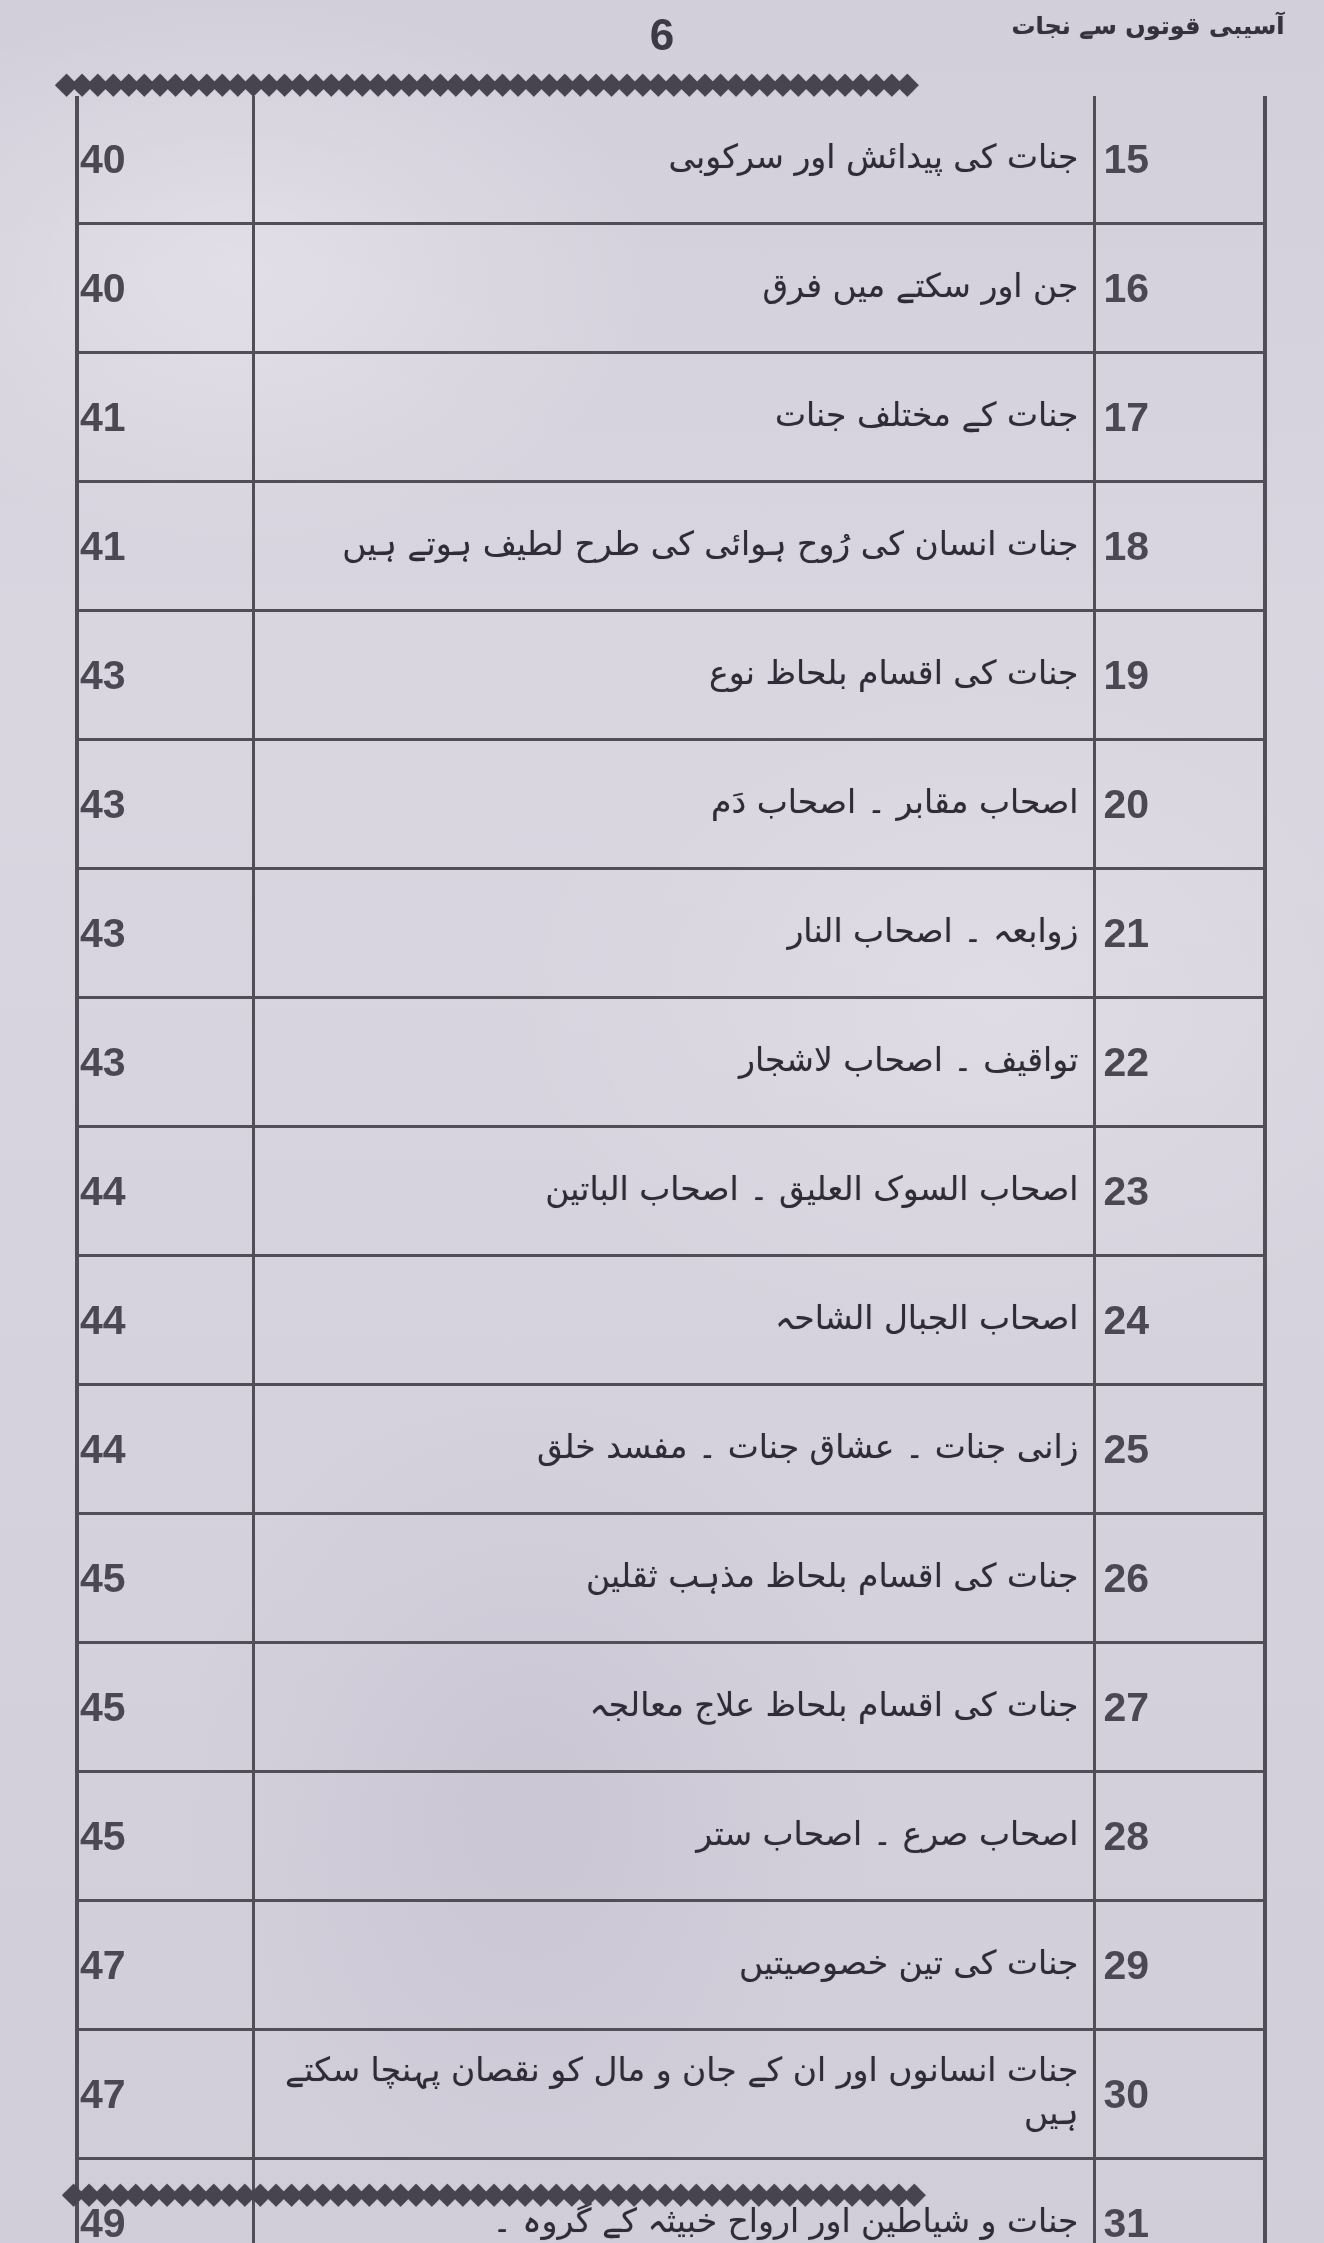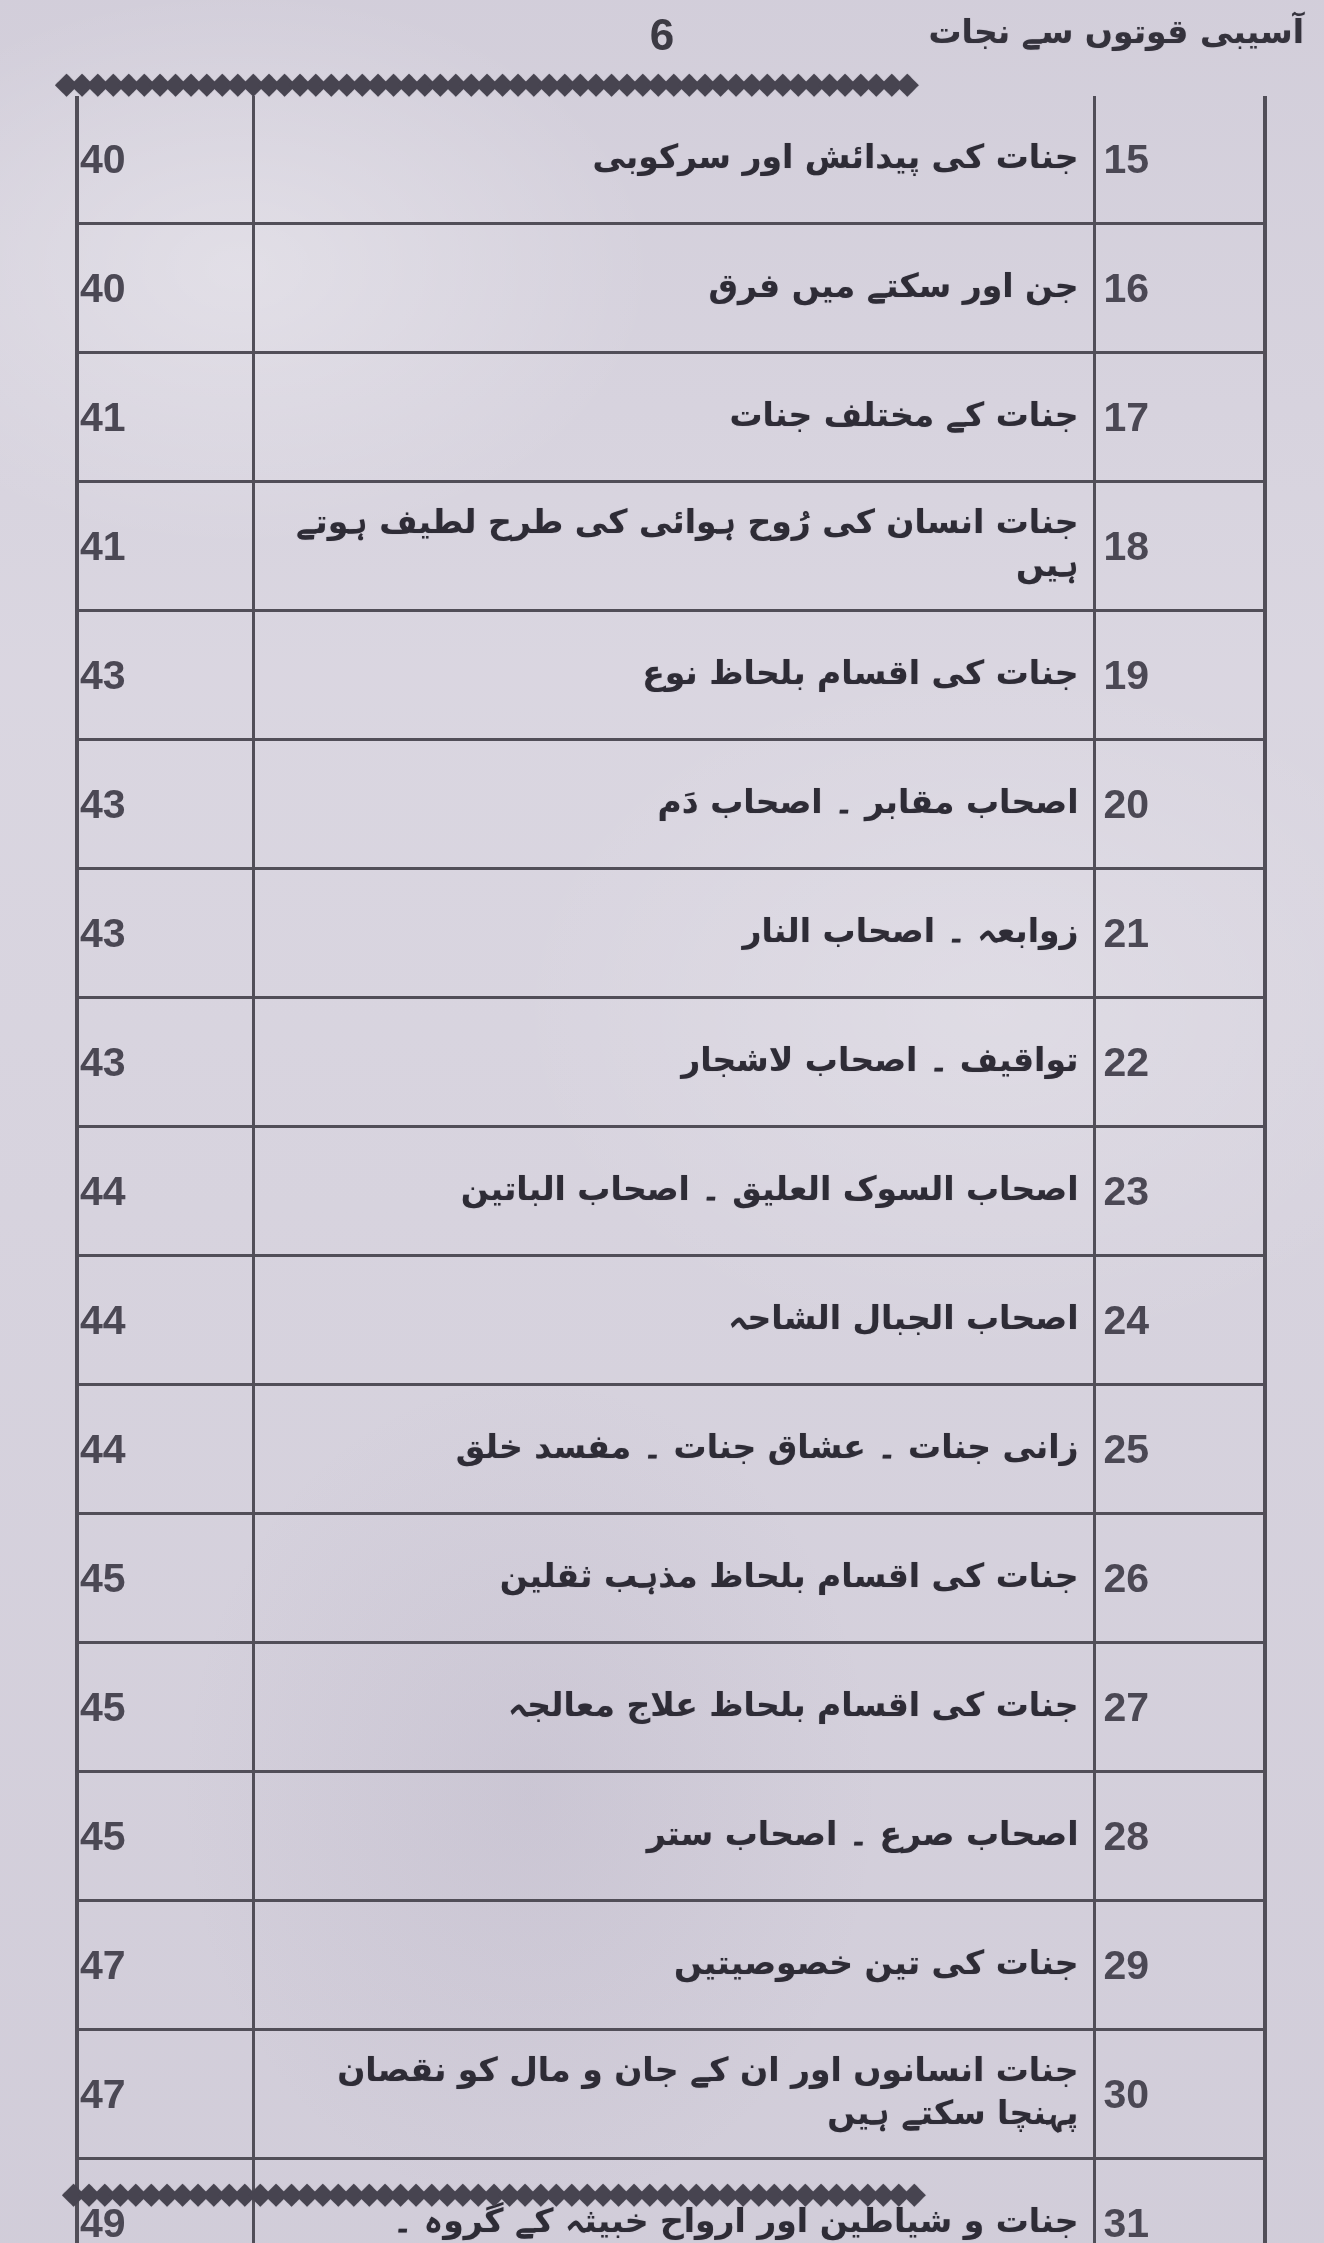--- a/index.html
+++ b/index.html
@@ -25,23 +25,23 @@
     font-size:31px;font-weight:bold;color:#34323c;
     text-shadow:0 0 1px rgba(52,50,60,.35);
     white-space:nowrap;
   }
   .hdr-num{
     position:absolute;top:10px;left:50%;transform:translateX(-50%);
     font-family:"Liberation Sans", sans-serif;
     font-size:44px;font-weight:bold;color:#3c3a44;
   }
   .hdr-right{
-    position:absolute;top:12px;right:20px;width:300px;
+    position:absolute;top:12px;right:26px;width:300px;
     direction:rtl;text-align:center;
-    font-size:33px;font-weight:bold;color:#34323c;
+    font-size:24px;font-weight:bold;color:#34323c;
     text-shadow:0 0 1px rgba(52,50,60,.35);
     white-space:nowrap;
   }
   
   .beads{
     position:absolute;height:34px;overflow:hidden;
     font-size:30px;line-height:30px;letter-spacing:-7.5px;
     color:#474450;white-space:nowrap;
     text-shadow:0 0 1px rgba(71,68,80,.6);
     user-select:none;
@@ -67,21 +67,21 @@
   col.c-title{width:841px;}
   col.c-num{width:171px;}
   td.page-cell,td.num-cell{
     text-align:left;
     font-family:"Liberation Sans", sans-serif;
     font-size:41px;font-weight:bold;color:#4b4854;
   }
   td.title-cell{
     direction:rtl;text-align:right;
     padding:2px 14px 6px 0;
-    font-size:33px;font-weight:bold;color:#2e2c36;
+    font-size:33px;font-weight:normal;color:#2e2c36;
     line-height:1.3;
     text-shadow:0 0 1px rgba(46,44,54,.35);
   }
 </style>
 </head>
 <body>
 
 <div class="page">
 
   <div class="hdr-num">6</div>

